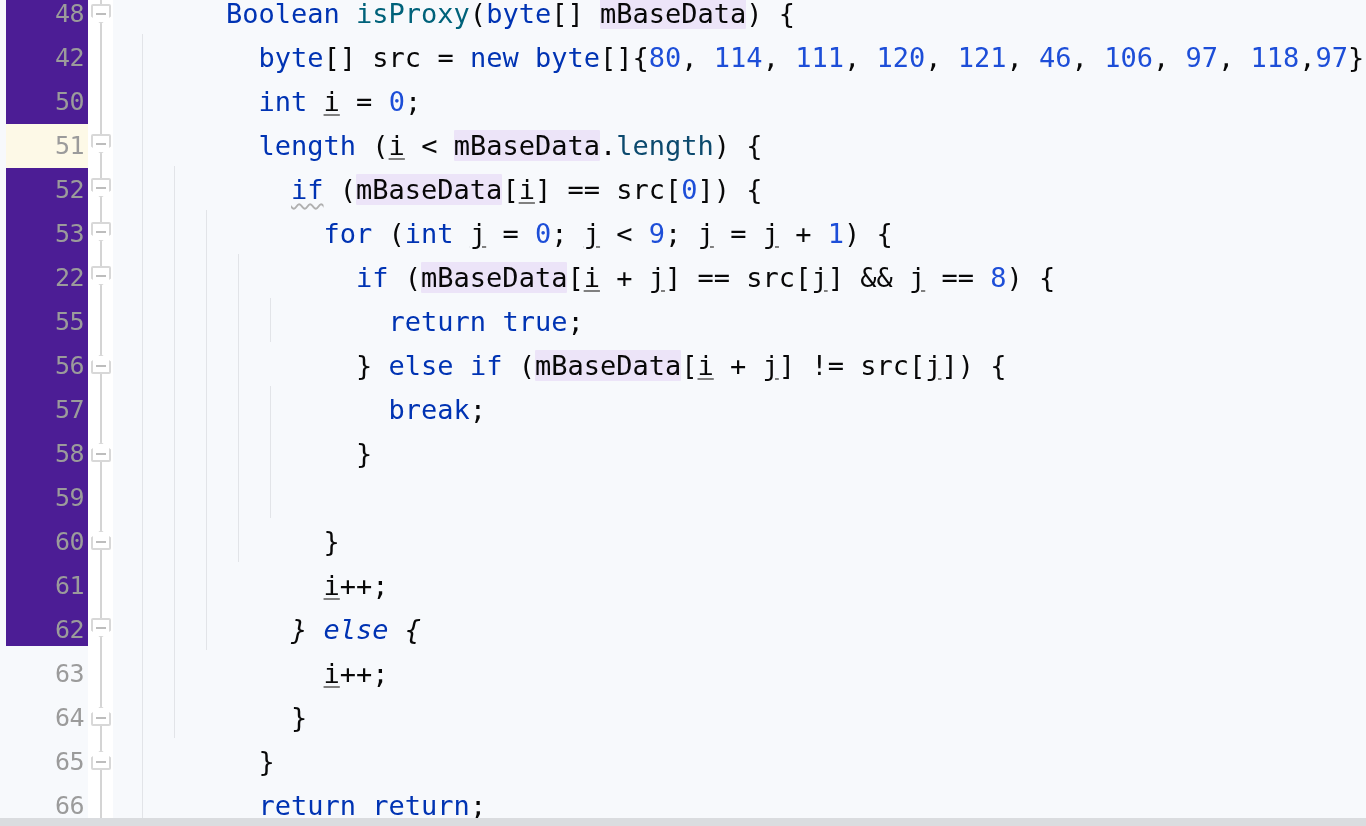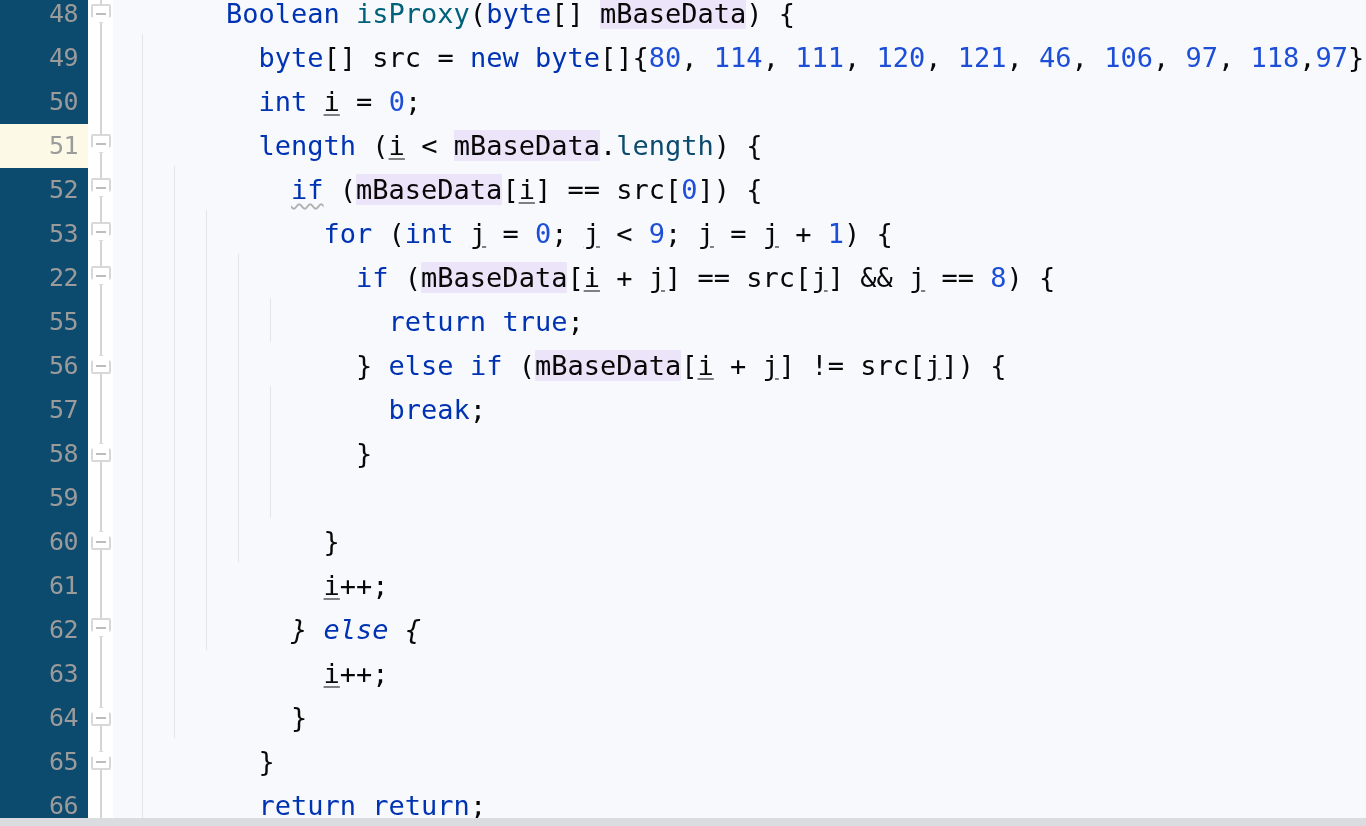--- a/index.html
+++ b/index.html
@@ -19,24 +19,24 @@
     position: relative;
     width: 1366px;
     height: 826px;
     background: #f7f9fc;
     overflow: hidden;
   }
 
   
   #gutter {
     position: absolute;
-    left: 0; top: 0;
+    left: 6px; top: 0;
     width: 88px;
-    height: 826px;
-    background: #0c4a6e;
+    height: 646px;
+    background: #4c1d95;
     z-index: 2;
   }
   #gutter-white {
     position: absolute;
     left: 88px; top: 0;
     width: 25px;
     height: 826px;
     background: #ffffff;
     z-index: 2;
   }
@@ -164,21 +164,21 @@
 </head>
 <body>
 
 <div id="editor">
 
   <div class="rowhl" style="top:124px;"></div>
 
   <div id="gutter">
     <div class="gutter-hl" style="top:124px;"></div>
     <div class="lineno" style="top:-8px;">48</div>
-    <div class="lineno" style="top:36px;">49</div>
+    <div class="lineno" style="top:36px;">42</div>
     <div class="lineno" style="top:80px;">50</div>
     <div class="lineno" style="top:124px;">51</div>
     <div class="lineno" style="top:168px;">52</div>
     <div class="lineno" style="top:212px;">53</div>
     <div class="lineno" style="top:256px;">22</div>
     <div class="lineno" style="top:300px;">55</div>
     <div class="lineno" style="top:344px;">56</div>
     <div class="lineno" style="top:388px;">57</div>
     <div class="lineno" style="top:432px;">58</div>
     <div class="lineno" style="top:476px;">59</div>

